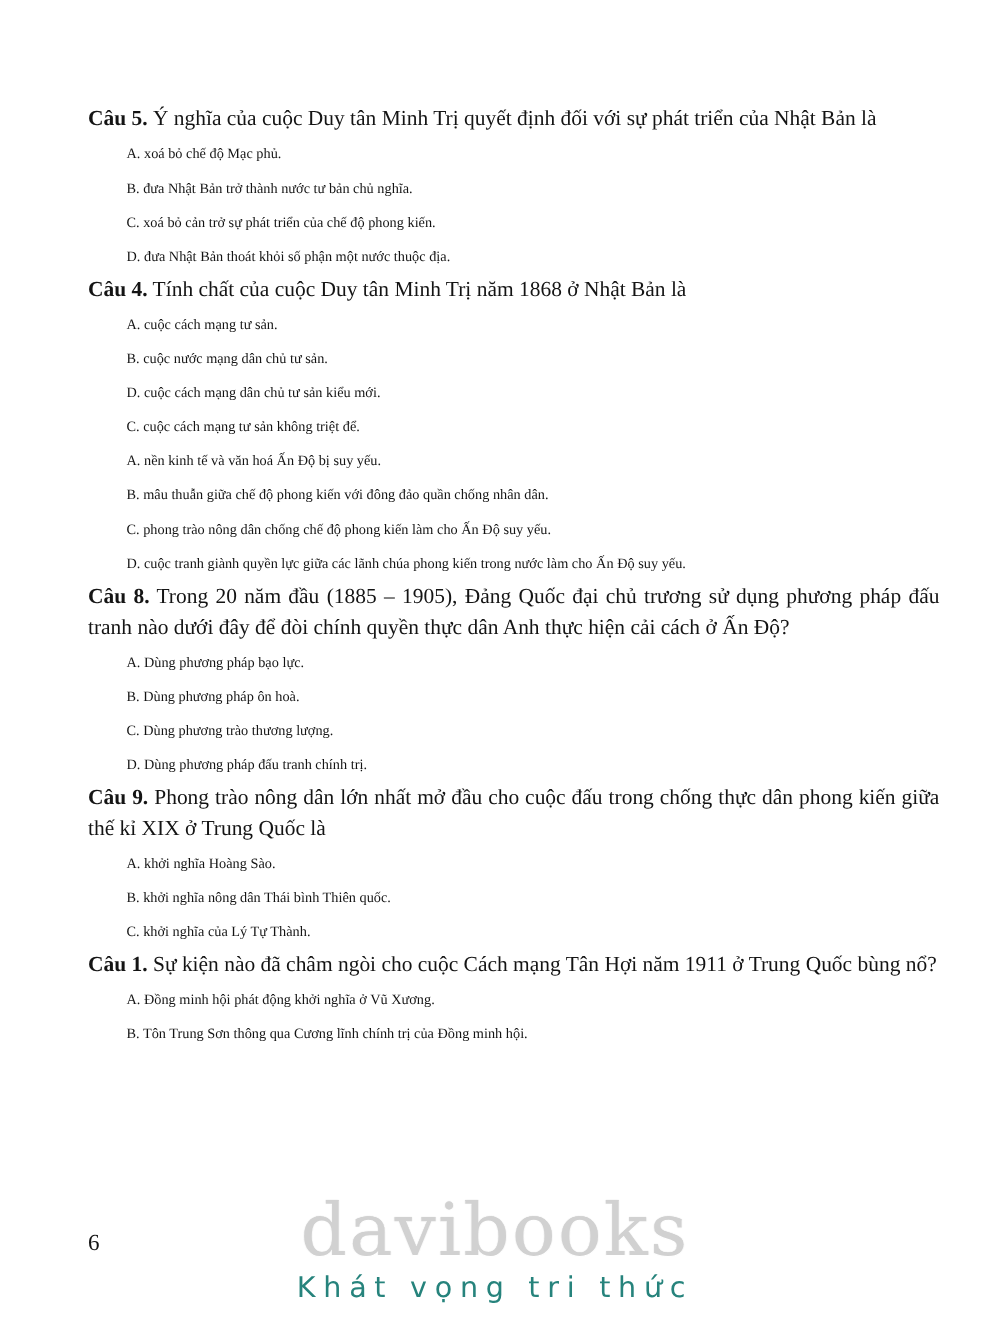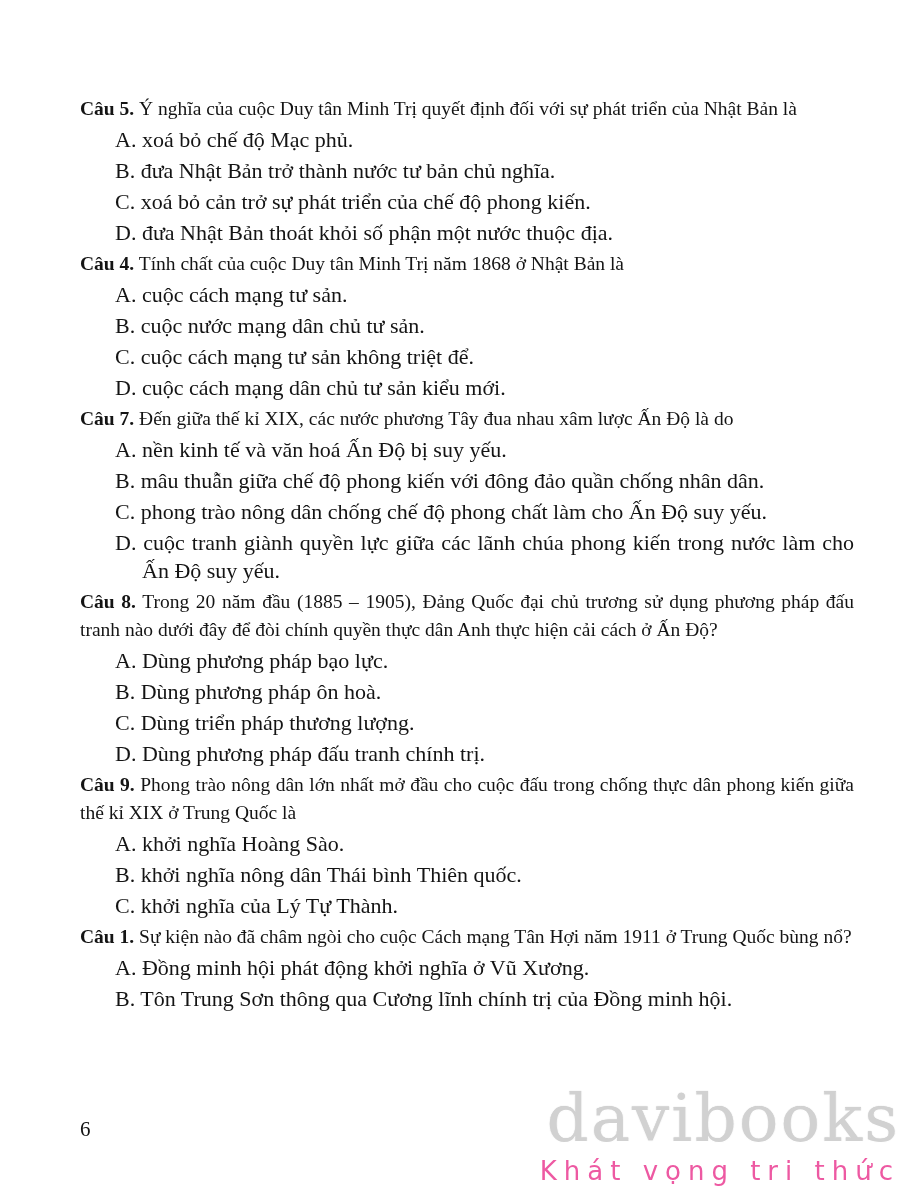--- a/index.html
+++ b/index.html
@@ -25,57 +25,57 @@
   }
   .question { margin: 0; }
   .stem {
     font-size: 19.5px;
     line-height: 28px;
     text-align: justify;
     margin-top: 3px;
   }
   .qlabel { font-weight: bold; }
   .option {
-    font-size: 22px;
+    font-size: 13px;
     line-height: 28px;
     text-align: justify;
     padding-left: 62px;
     text-indent: -27px;
     margin-top: 3px;
   }
   .page-number {
     position: absolute;
     left: 80px;
     bottom: 58px;
     font-size: 21px;
     color: #141414;
   }
   .watermark {
     position: absolute;
     left: 0;
     right: 0;
     bottom: 14px;
-    text-align: right;
+    text-align: center;
     pointer-events: none;
     user-select: none;
   }
   .wm-brand {
     font-family: "DejaVu Serif", serif;
     font-size: 66px;
     line-height: 70px;
     color: #c9c9c9;
     letter-spacing: 2px;
     text-shadow: 0 1px 0 #ffffff, 0 0 1px #b5b5b5;
     opacity: 0.85;
   }
   .wm-tagline {
     font-family: "DejaVu Sans", sans-serif;
     font-size: 26px;
     line-height: 30px;
-    color: #ec4899;
+    color: #0f766e;
     letter-spacing: 7px;
     margin-top: 2px;
     opacity: 0.9;
   }
 </style>
 </head>
 <body>
 
 <div class="page">
   <main class="content">
@@ -85,37 +85,36 @@
       <p class="option">A. xoá bỏ chế độ Mạc phủ.</p>
       <p class="option">B. đưa Nhật Bản trở thành nước tư bản chủ nghĩa.</p>
       <p class="option">C. xoá bỏ cản trở sự phát triển của chế độ phong kiến.</p>
       <p class="option">D. đưa Nhật Bản thoát khỏi số phận một nước thuộc địa.</p>
     </section>
 
     <section class="question">
       <p class="stem"><span class="qlabel">Câu 4.</span> <span class="qtext">Tính chất của cuộc Duy tân Minh Trị năm 1868 ở Nhật Bản là</span></p>
       <p class="option">A. cuộc cách mạng tư sản.</p>
       <p class="option">B. cuộc nước mạng dân chủ tư sản.</p>
+      <p class="option">D. cuộc cách mạng dân chủ tư sản kiểu mới.</p>
       <p class="option">C. cuộc cách mạng tư sản không triệt để.</p>
-      <p class="option">D. cuộc cách mạng dân chủ tư sản kiểu mới.</p>
     </section>
 
     <section class="question">
-      <p class="stem"><span class="qlabel">Câu 7.</span> <span class="qtext">Đến giữa thế kỉ XIX, các nước phương Tây đua nhau xâm lược Ấn Độ là do</span></p>
       <p class="option">A. nền kinh tế và văn hoá Ấn Độ bị suy yếu.</p>
       <p class="option">B. mâu thuẫn giữa chế độ phong kiến với đông đảo quần chống nhân dân.</p>
-      <p class="option">C. phong trào nông dân chống chế độ phong chất làm cho Ấn Độ suy yếu.</p>
+      <p class="option">C. phong trào nông dân chống chế độ phong kiến làm cho Ấn Độ suy yếu.</p>
       <p class="option">D. cuộc tranh giành quyền lực giữa các lãnh chúa phong kiến trong nước làm cho Ấn Độ suy yếu.</p>
     </section>
 
     <section class="question">
       <p class="stem"><span class="qlabel">Câu 8.</span> <span class="qtext">Trong 20 năm đầu (1885 – 1905), Đảng Quốc đại chủ trương sử dụng phương pháp đấu tranh nào dưới đây để đòi chính quyền thực dân Anh thực hiện cải cách ở Ấn Độ?</span></p>
       <p class="option">A. Dùng phương pháp bạo lực.</p>
       <p class="option">B. Dùng phương pháp ôn hoà.</p>
-      <p class="option">C. Dùng triển pháp thương lượng.</p>
+      <p class="option">C. Dùng phương trào thương lượng.</p>
       <p class="option">D. Dùng phương pháp đấu tranh chính trị.</p>
     </section>
 
     <section class="question">
       <p class="stem"><span class="qlabel">Câu 9.</span> <span class="qtext">Phong trào nông dân lớn nhất mở đầu cho cuộc đấu trong chống thực dân phong kiến giữa thế kỉ XIX ở Trung Quốc là</span></p>
       <p class="option">A. khởi nghĩa Hoàng Sào.</p>
       <p class="option">B. khởi nghĩa nông dân Thái bình Thiên quốc.</p>
       <p class="option">C. khởi nghĩa của Lý Tự Thành.</p>
     </section>
 

